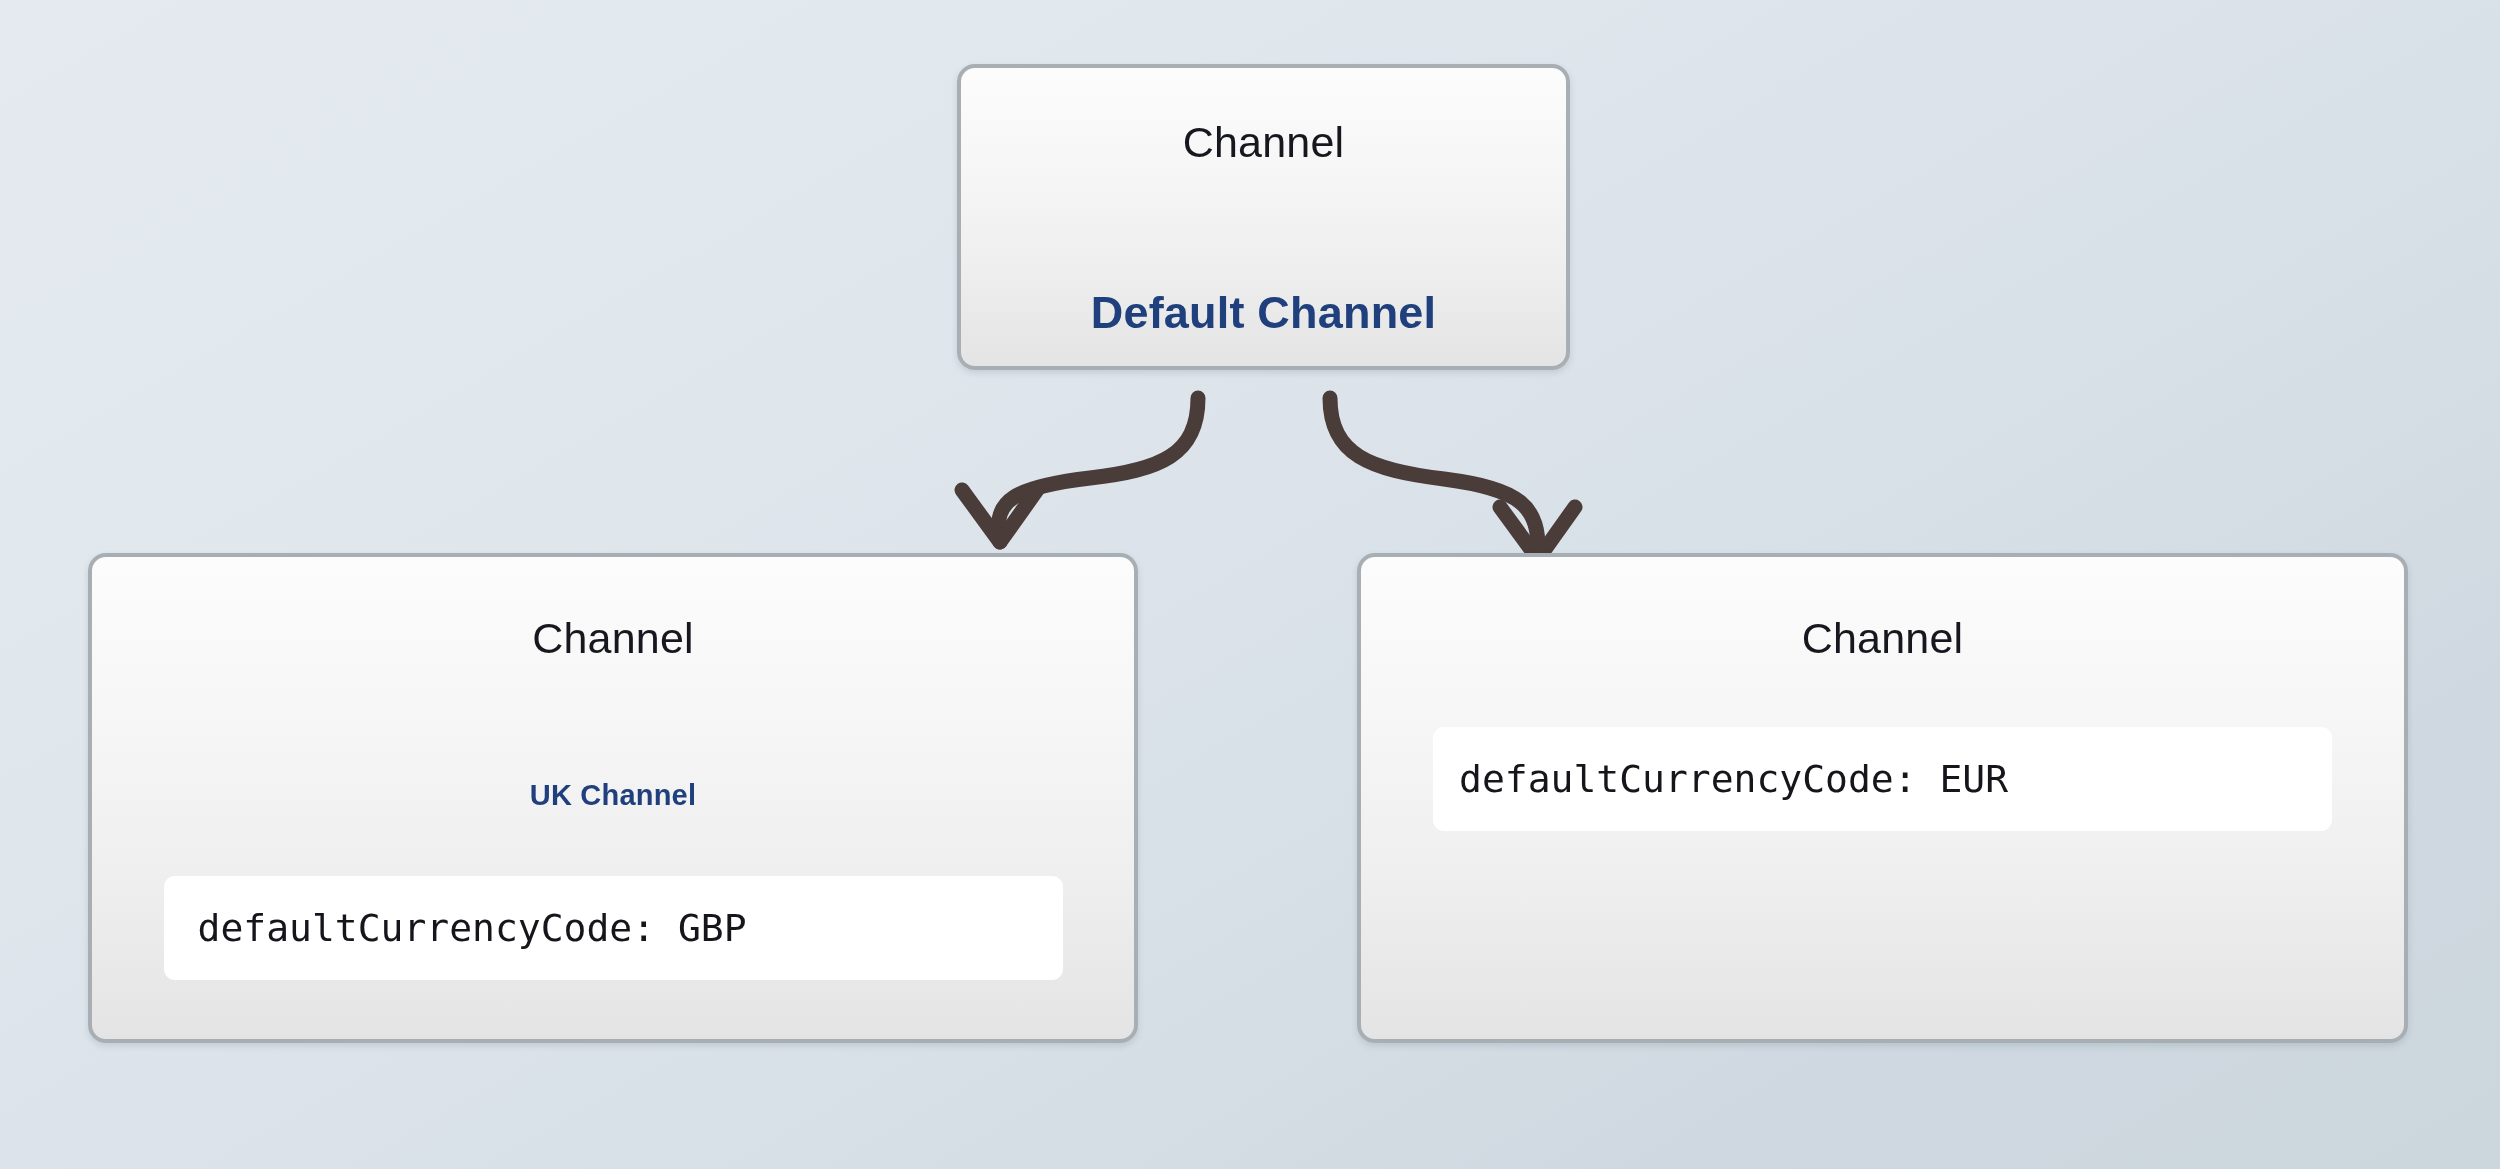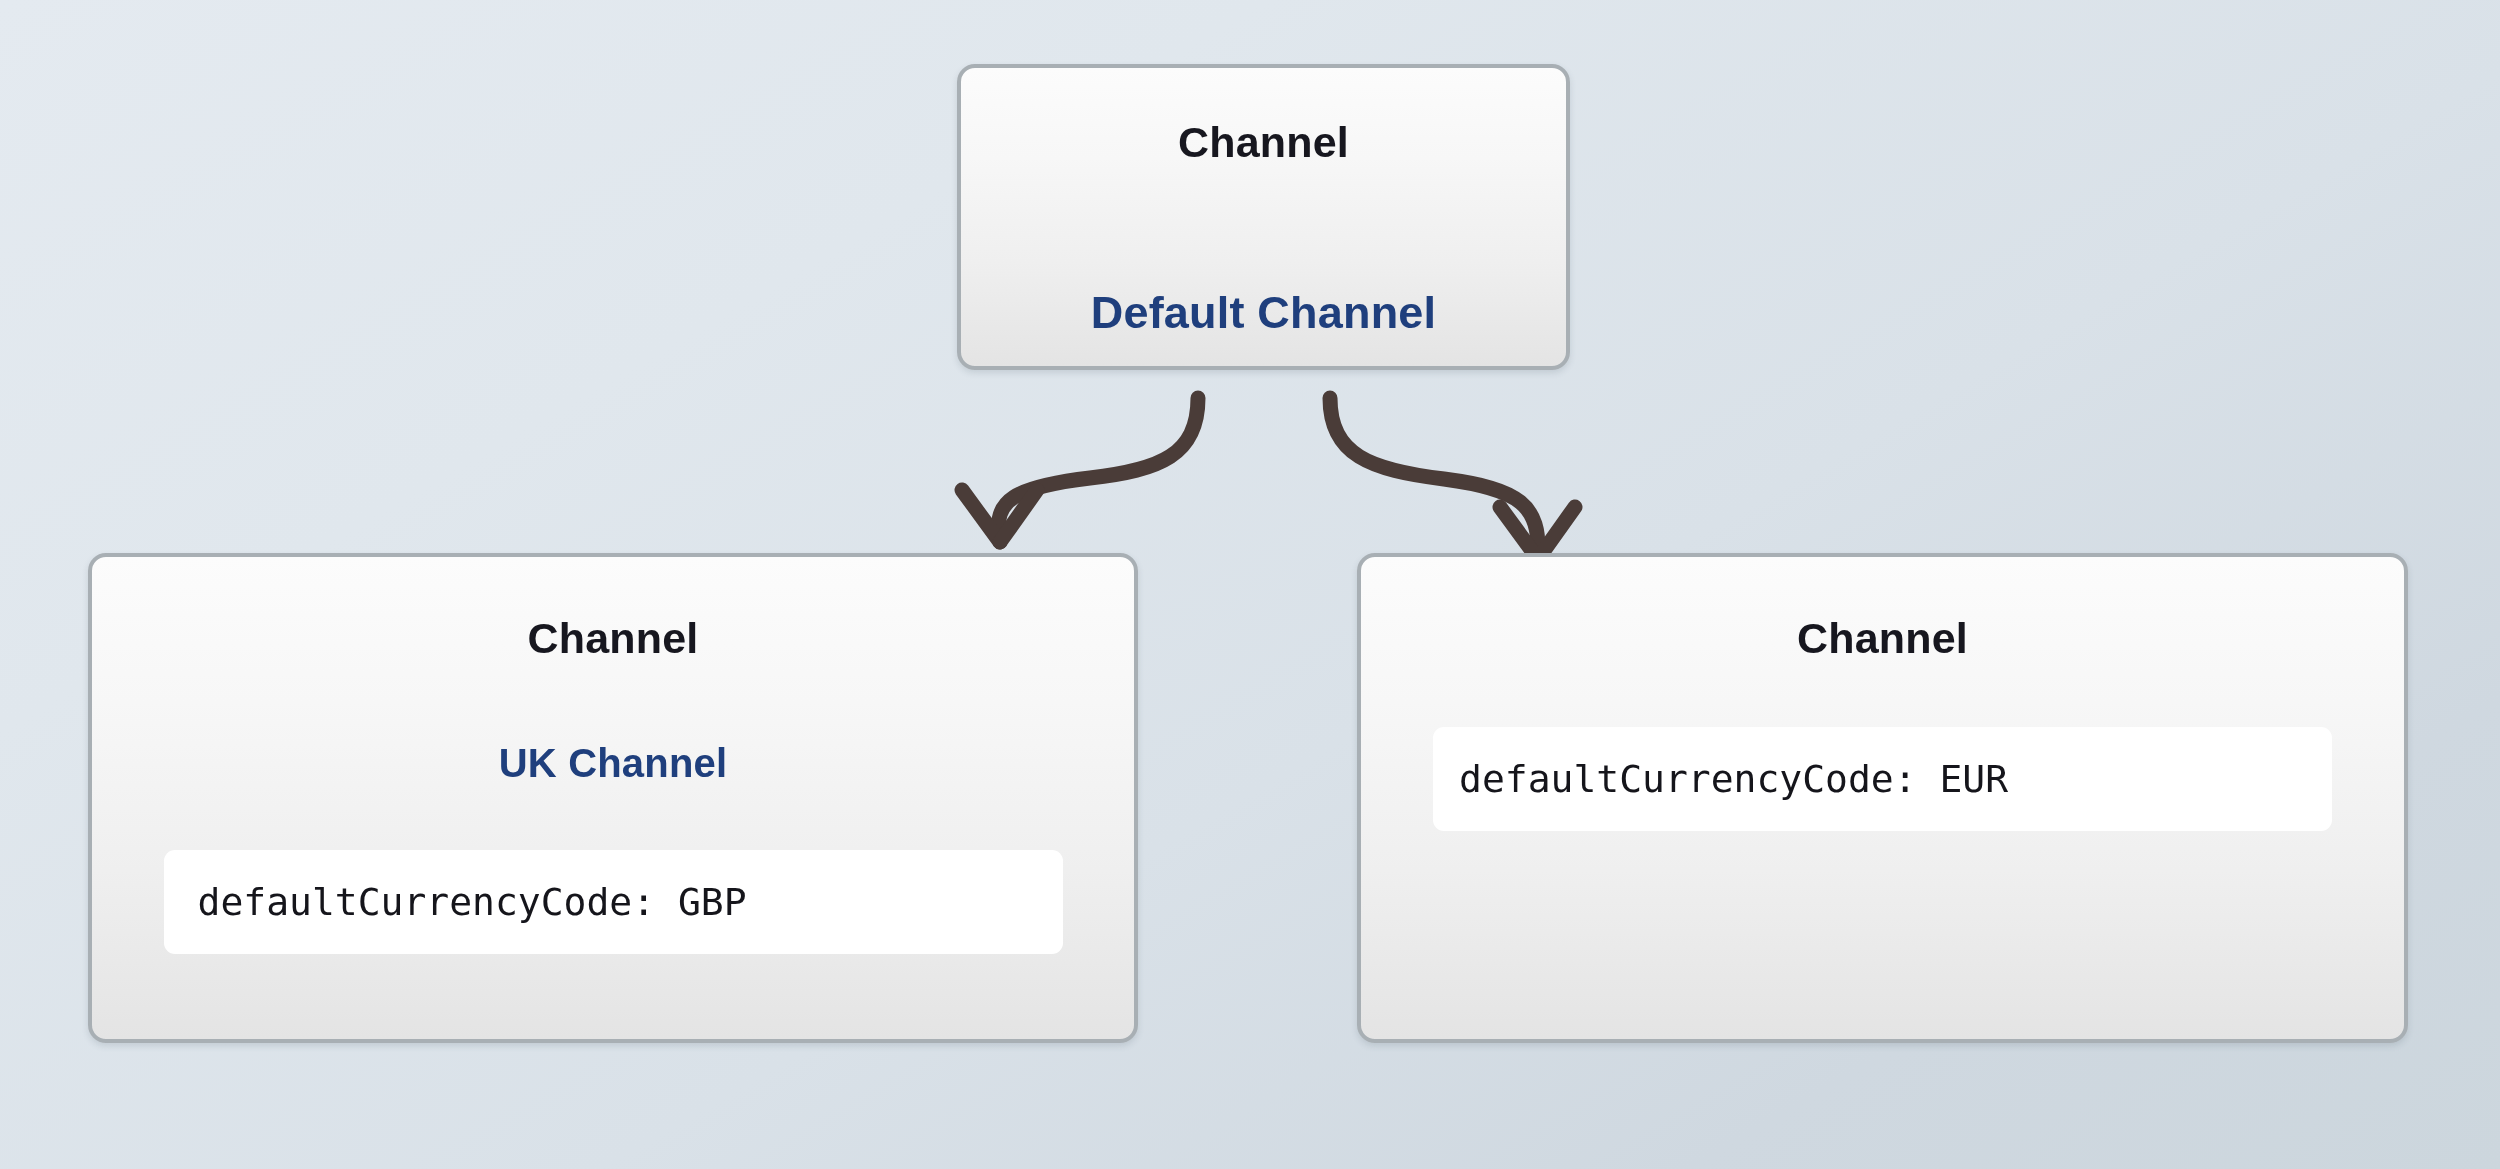--- a/index.html
+++ b/index.html
@@ -31,21 +31,21 @@
     border-radius: 18px;
     background: linear-gradient(to bottom, #fcfcfc 0%, #f7f7f7 30%, #efefef 65%, #e4e4e4 100%);
     box-shadow: 0 3px 6px rgba(70, 85, 100, 0.16);
     display: flex;
     flex-direction: column;
     align-items: center;
     z-index: 2;
   }
   .node-type {
     color: #17171f;
-    font-weight: bold;
+    font-weight: normal;
     letter-spacing: 0.2px;
     text-align: center;
     white-space: nowrap;
   }
   .node-title {
     color: #1f3f7d;
     font-weight: bold;
     letter-spacing: 0.2px;
     text-align: center;
     white-space: nowrap;
@@ -69,21 +69,21 @@
     height: 306px;
   }
   #node-root .node-type   { font-size: 43px; margin-top: 50px; }
   #node-root .node-title  { font-size: 45px; margin-top: 120px; }
 
   
   .child-node { top: 553px; height: 490px; }
   #node-uk      { left: 88px;   width: 1050px; }
   #node-germany { left: 1357px; width: 1051px; }
   .child-node .node-type  { font-size: 43px; margin-top: 57px; }
-  .child-node .node-title { font-size: 40px; margin-top: 78px; }
+  .child-node .node-title { font-size: 29px; margin-top: 116px; }
   .child-node .node-prop {
     margin-top: 64px;
     height: 104px;
     font-size: 38px;
     padding: 0 28px;
   }
   #node-uk .node-prop      { width: 899px; justify-content: flex-start; padding-left: 34px; }
   #node-germany .node-prop { width: 899px; justify-content: flex-start; padding-left: 26px; text-align: right; }
 </style>
 </head>

